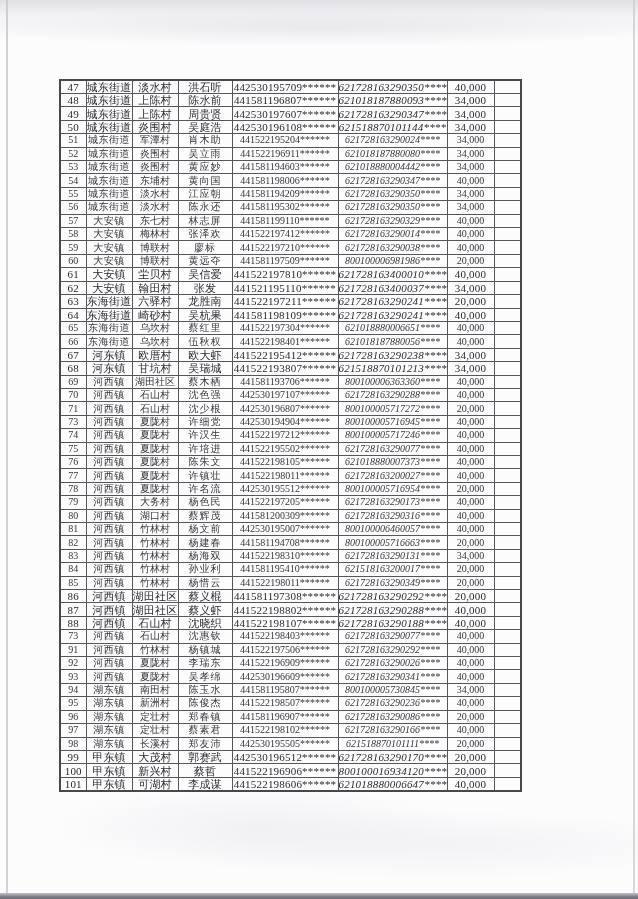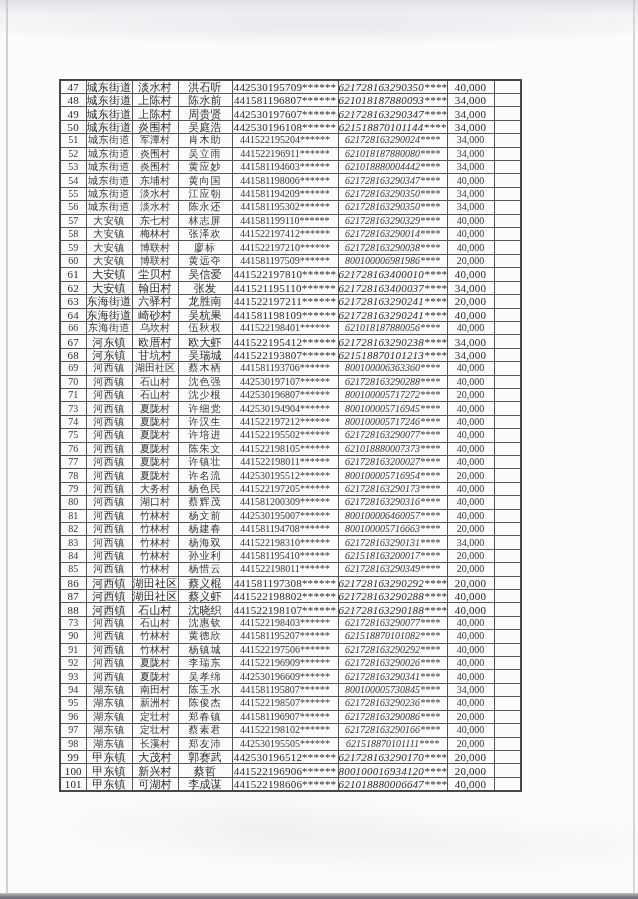--- a/index.html
+++ b/index.html
@@ -268,20 +268,30 @@
     <td class="c-no">64</td>
     <td class="c-town">东海街道</td>
     <td class="c-village">崎砂村</td>
     <td class="c-name">吴杭果</td>
     <td class="c-id">441581198109******</td>
     <td class="c-account">621728163290241****</td>
     <td class="c-amount">40,000</td>
     <td class="c-blank"></td>
   </tr>
 
+  <tr>
+    <td class="c-no">65</td>
+    <td class="c-town">东海街道</td>
+    <td class="c-village">乌坎村</td>
+    <td class="c-name">蔡红里</td>
+    <td class="c-id">441522197304******</td>
+    <td class="c-account">621018880006651****</td>
+    <td class="c-amount">40,000</td>
+    <td class="c-blank"></td>
+  </tr>
 
   <tr>
     <td class="c-no">66</td>
     <td class="c-town">东海街道</td>
     <td class="c-village">乌坎村</td>
     <td class="c-name">伍秋权</td>
     <td class="c-id">441522198401******</td>
     <td class="c-account">621018187880056****</td>
     <td class="c-amount">40,000</td>
     <td class="c-blank"></td>
@@ -523,30 +533,20 @@
     <td class="c-no">73</td>
     <td class="c-town">河西镇</td>
     <td class="c-village">石山村</td>
     <td class="c-name">沈惠钦</td>
     <td class="c-id">441522198403******</td>
     <td class="c-account">621728163290077****</td>
     <td class="c-amount">40,000</td>
     <td class="c-blank"></td>
   </tr>
 
-  <tr>
-    <td class="c-no">90</td>
-    <td class="c-town">河西镇</td>
-    <td class="c-village">竹林村</td>
-    <td class="c-name">黄德欣</td>
-    <td class="c-id">441581195207******</td>
-    <td class="c-account">621518870101082****</td>
-    <td class="c-amount">40,000</td>
-    <td class="c-blank"></td>
-  </tr>
 
   <tr>
     <td class="c-no">91</td>
     <td class="c-town">河西镇</td>
     <td class="c-village">竹林村</td>
     <td class="c-name">杨镇城</td>
     <td class="c-id">441522197506******</td>
     <td class="c-account">621728163290292****</td>
     <td class="c-amount">40,000</td>
     <td class="c-blank"></td>

